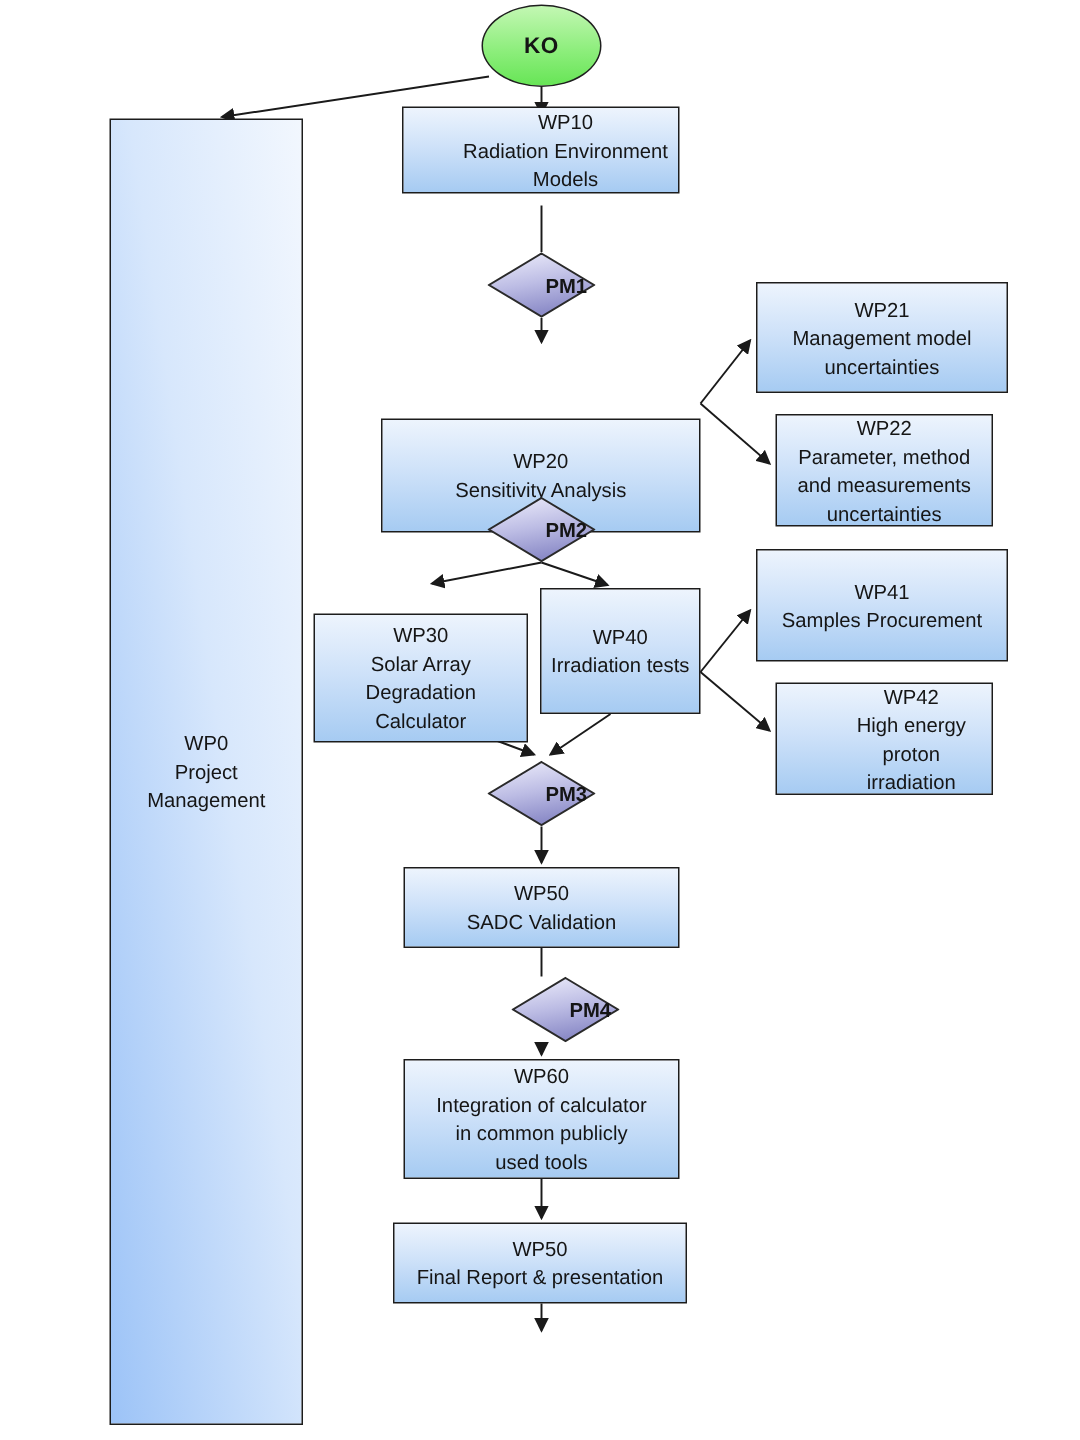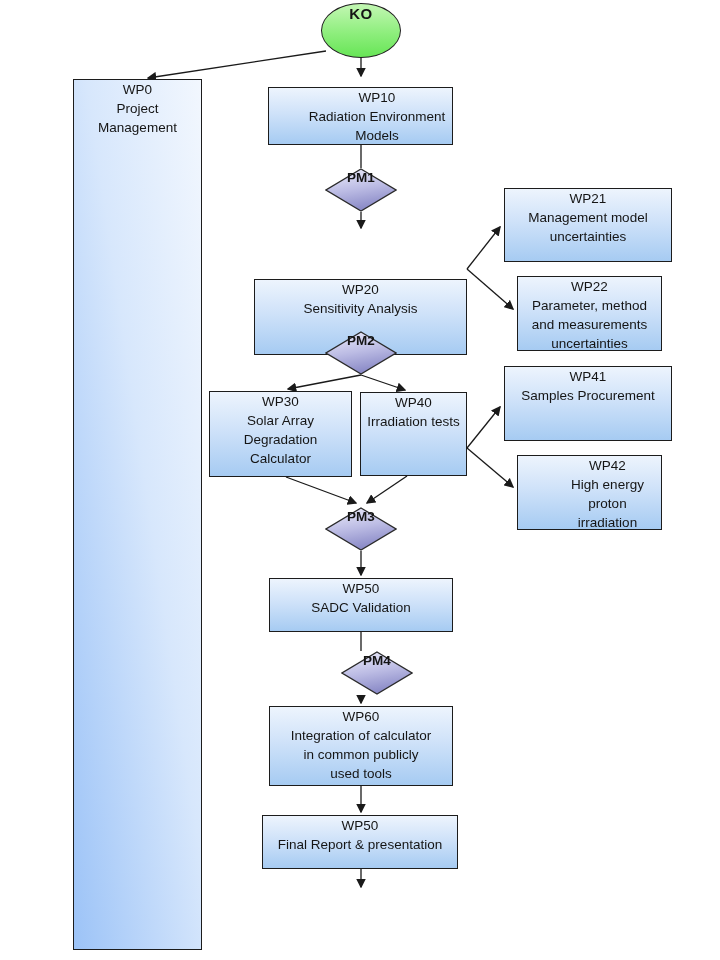--- a/index.html
+++ b/index.html
@@ -14,21 +14,21 @@
   #connectors {
     position: absolute;
     left: 0; top: 0;
     width: 720px; height: 960px;
     z-index: 1;
   }
   .node {
     position: absolute;
     box-sizing: border-box;
     display: flex;
-    align-items: flex-start;
+    align-items: center;
     justify-content: center;
     text-align: center;
     font-size: 13.5px;
     line-height: 19px;
     color: #151515;
     white-space: pre-line;
     z-index: 2;
   }
   .box {
     border: 1.5px solid #1c1c1c;
@@ -40,21 +40,21 @@
   .ellipse {
     border-radius: 50%;
     border: 1.6px solid #1f1f1f;
     background: linear-gradient(180deg, #c3f7b3 0%, #8eee7d 55%, #67e556 100%);
     font-weight: bold;
   }
   .ellipse.start { font-size: 15px; letter-spacing: 0.5px; }
   .ellipse.end   { font-size: 14px; line-height: 19px; }
   .diamond { font-weight: bold; z-index: 3; }
   .diamond svg { position: absolute; left: 0; top: 0; }
-  .diamond .lbl { position: relative; }
+  .diamond .lbl { position: relative; padding-left: 33px; }
 </style>
 </head>
 <body>
 
 <div id="canvas">
 
   <svg id="connectors">
     <defs>
       <marker id="arrow" viewBox="0 0 10 10" refX="8.5" refY="5" markerWidth="7.5" markerHeight="7.5" orient="auto-start-reverse">
         <path d="M0,0 L10,5 L0,10 z" fill="#1a1a1a"></path>
@@ -90,21 +90,21 @@
   <div class="node box tall" style="left:73px; top:79px; width:129px; height:871px;">
     <span>WP0
 Project
 Management</span>
   </div>
 
   <div class="node ellipse start" style="left:321px; top:3px; width:80px; height:55px;">
     <span>KO</span>
   </div>
 
-  <div class="node box" style="left:268px; top:87px; width:185px; height:58px;padding-left:33px;">
+  <div class="node box" style="left:268px; top:71px; width:185px; height:58px;padding-left:33px;">
     <span>WP10
 Radiation Environment
 Models</span>
   </div>
 
   <div class="node diamond" style="left:325px; top:168px; width:72px; height:44px;">
     <svg width="72" height="44" viewBox="0 0 72 44">
       <polygon points="36,1 71,22 36,43 1,22" fill="url(#pmGrad)" stroke="#2a2a2a" stroke-width="1.3"></polygon>
     </svg>
     <span class="lbl">PM1</span>
@@ -128,21 +128,21 @@
 uncertainties</span>
   </div>
 
   <div class="node diamond" style="left:325px; top:331px; width:72px; height:44px;">
     <svg width="72" height="44" viewBox="0 0 72 44">
       <polygon points="36,1 71,22 36,43 1,22" fill="url(#pmGrad)" stroke="#2a2a2a" stroke-width="1.3"></polygon>
     </svg>
     <span class="lbl">PM2</span>
   </div>
 
-  <div class="node box" style="left:209px; top:391px; width:143px; height:86px;">
+  <div class="node box" style="left:209px; top:409px; width:143px; height:86px;">
     <span>WP30
 Solar Array
 Degradation
 Calculator</span>
   </div>
 
   <div class="node box" style="left:360px; top:392px; width:107px; height:84px;">
     <span>WP40
 Irradiation tests</span>
   </div>

